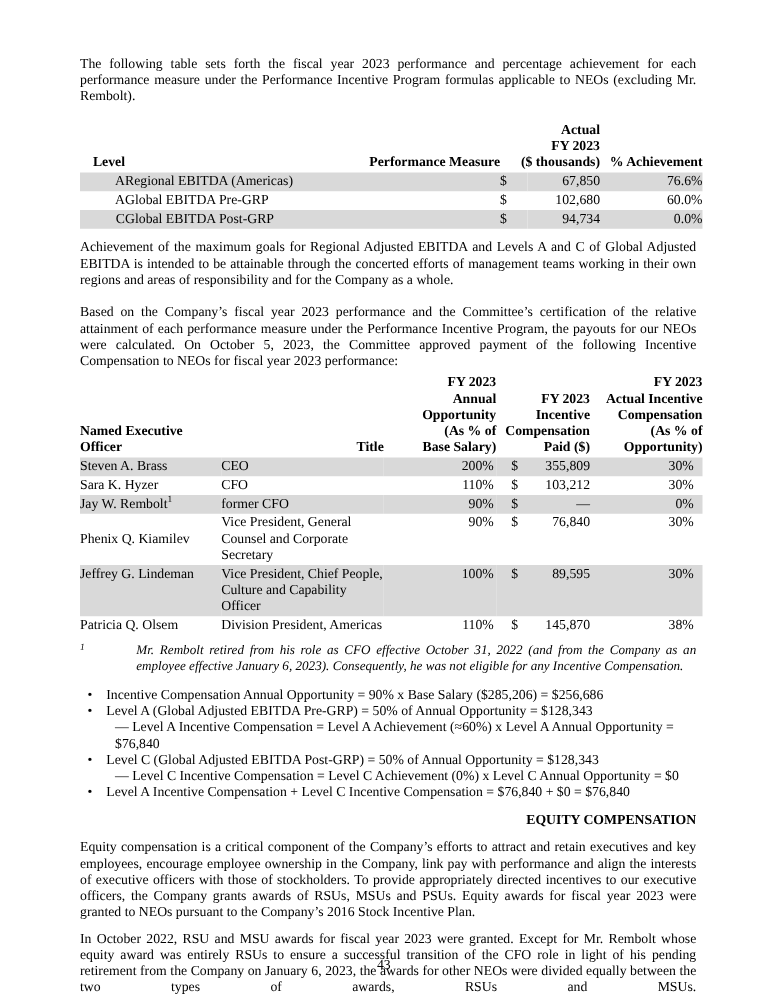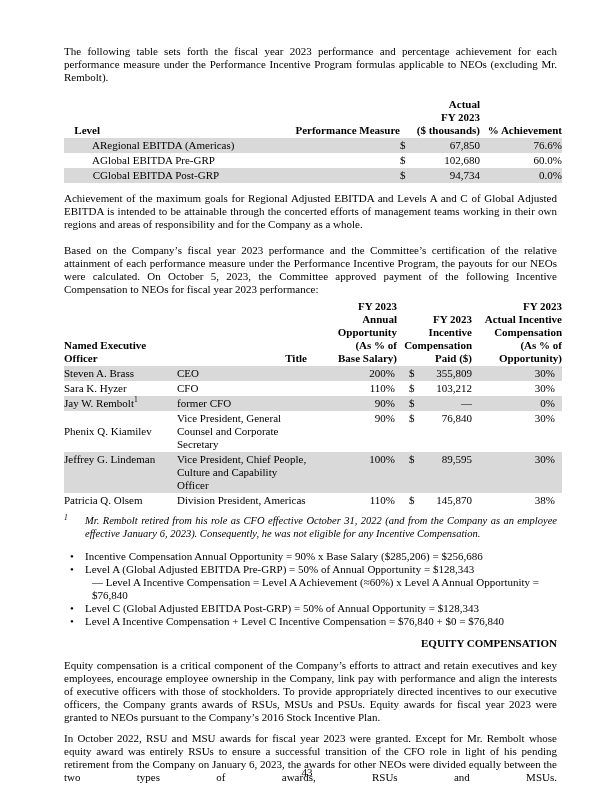--- a/index.html
+++ b/index.html
@@ -36,21 +36,21 @@
   .comp-table { margin:3px 0 0 0; }
   .comp-table td.single { height:13px; }
   .comp-table .opp { text-align:right; padding-right:2px; }
   .comp-table .dollar { text-align:left; padding-left:12px; }
   .comp-table .amount { text-align:right; }
   .comp-table .pct { text-align:right; padding-right:7px; }
   .comp-table td.name-mid { vertical-align:middle; }
 
   .footnote { display:flex; margin:6px 0 10px 0; font-style:italic; font-size:10.5px; }
   .footnote .fn-marker { width:21px; flex:0 0 21px; font-size:7.5px; vertical-align:super; position:relative; top:-3px; }
-  .footnote .fn-text { flex:1; text-align:justify; }
+  .footnote .fn-text { flex:1; text-align:justify;margin-left:24px; }
 
   .bullets { margin:0 0 9px 0; }
   .bullet-line { display:flex; padding-left:6px; }
   .bullet-line .bullet-marker { width:15px; flex:0 0 15px; }
   .bullet-line .bullet-text { flex:1; }
   .bullet-line.sub .bullet-text { padding-left:7px; }
 
   .section-heading { font-weight:bold; margin:4px 0 9px 0;text-align:right; }
 
   .page-number { position:absolute; bottom:21px; left:0; right:0; text-align:center; }
@@ -208,20 +208,24 @@
       <span class="bullet-text">Level A (Global Adjusted EBITDA Pre-GRP) = 50% of Annual Opportunity = $128,343</span>
     </div>
     <div class="bullet-line sub">
       <span class="bullet-marker"></span>
       <span class="bullet-text">— Level A Incentive Compensation = Level A Achievement (≈60%) x Level A Annual Opportunity = $76,840</span>
     </div>
     <div class="bullet-line">
       <span class="bullet-marker">•</span>
       <span class="bullet-text">Level C (Global Adjusted EBITDA Post-GRP) = 50% of Annual Opportunity = $128,343</span>
     </div>
+    <div class="bullet-line sub">
+      <span class="bullet-marker"></span>
+      <span class="bullet-text">— Level C Incentive Compensation = Level C Achievement (0%) x Level C Annual Opportunity = $0</span>
+    </div>
     <div class="bullet-line">
       <span class="bullet-marker">•</span>
       <span class="bullet-text">Level A Incentive Compensation + Level C Incentive Compensation = $76,840 + $0 = $76,840</span>
     </div>
   </div>
 
   <div class="section-heading">EQUITY COMPENSATION</div>
 
   <p class="body" style="margin-bottom:8px;">Equity compensation is a critical component of the Company’s efforts to attract and retain executives and key employees, encourage employee ownership in the Company, link pay with performance and align the interests of executive officers with those of stockholders. To provide appropriately directed incentives to our executive officers, the Company grants awards of RSUs, MSUs and PSUs. Equity awards for fiscal year 2023 were granted to NEOs pursuant to the Company’s 2016 Stock Incentive Plan.</p>
 

